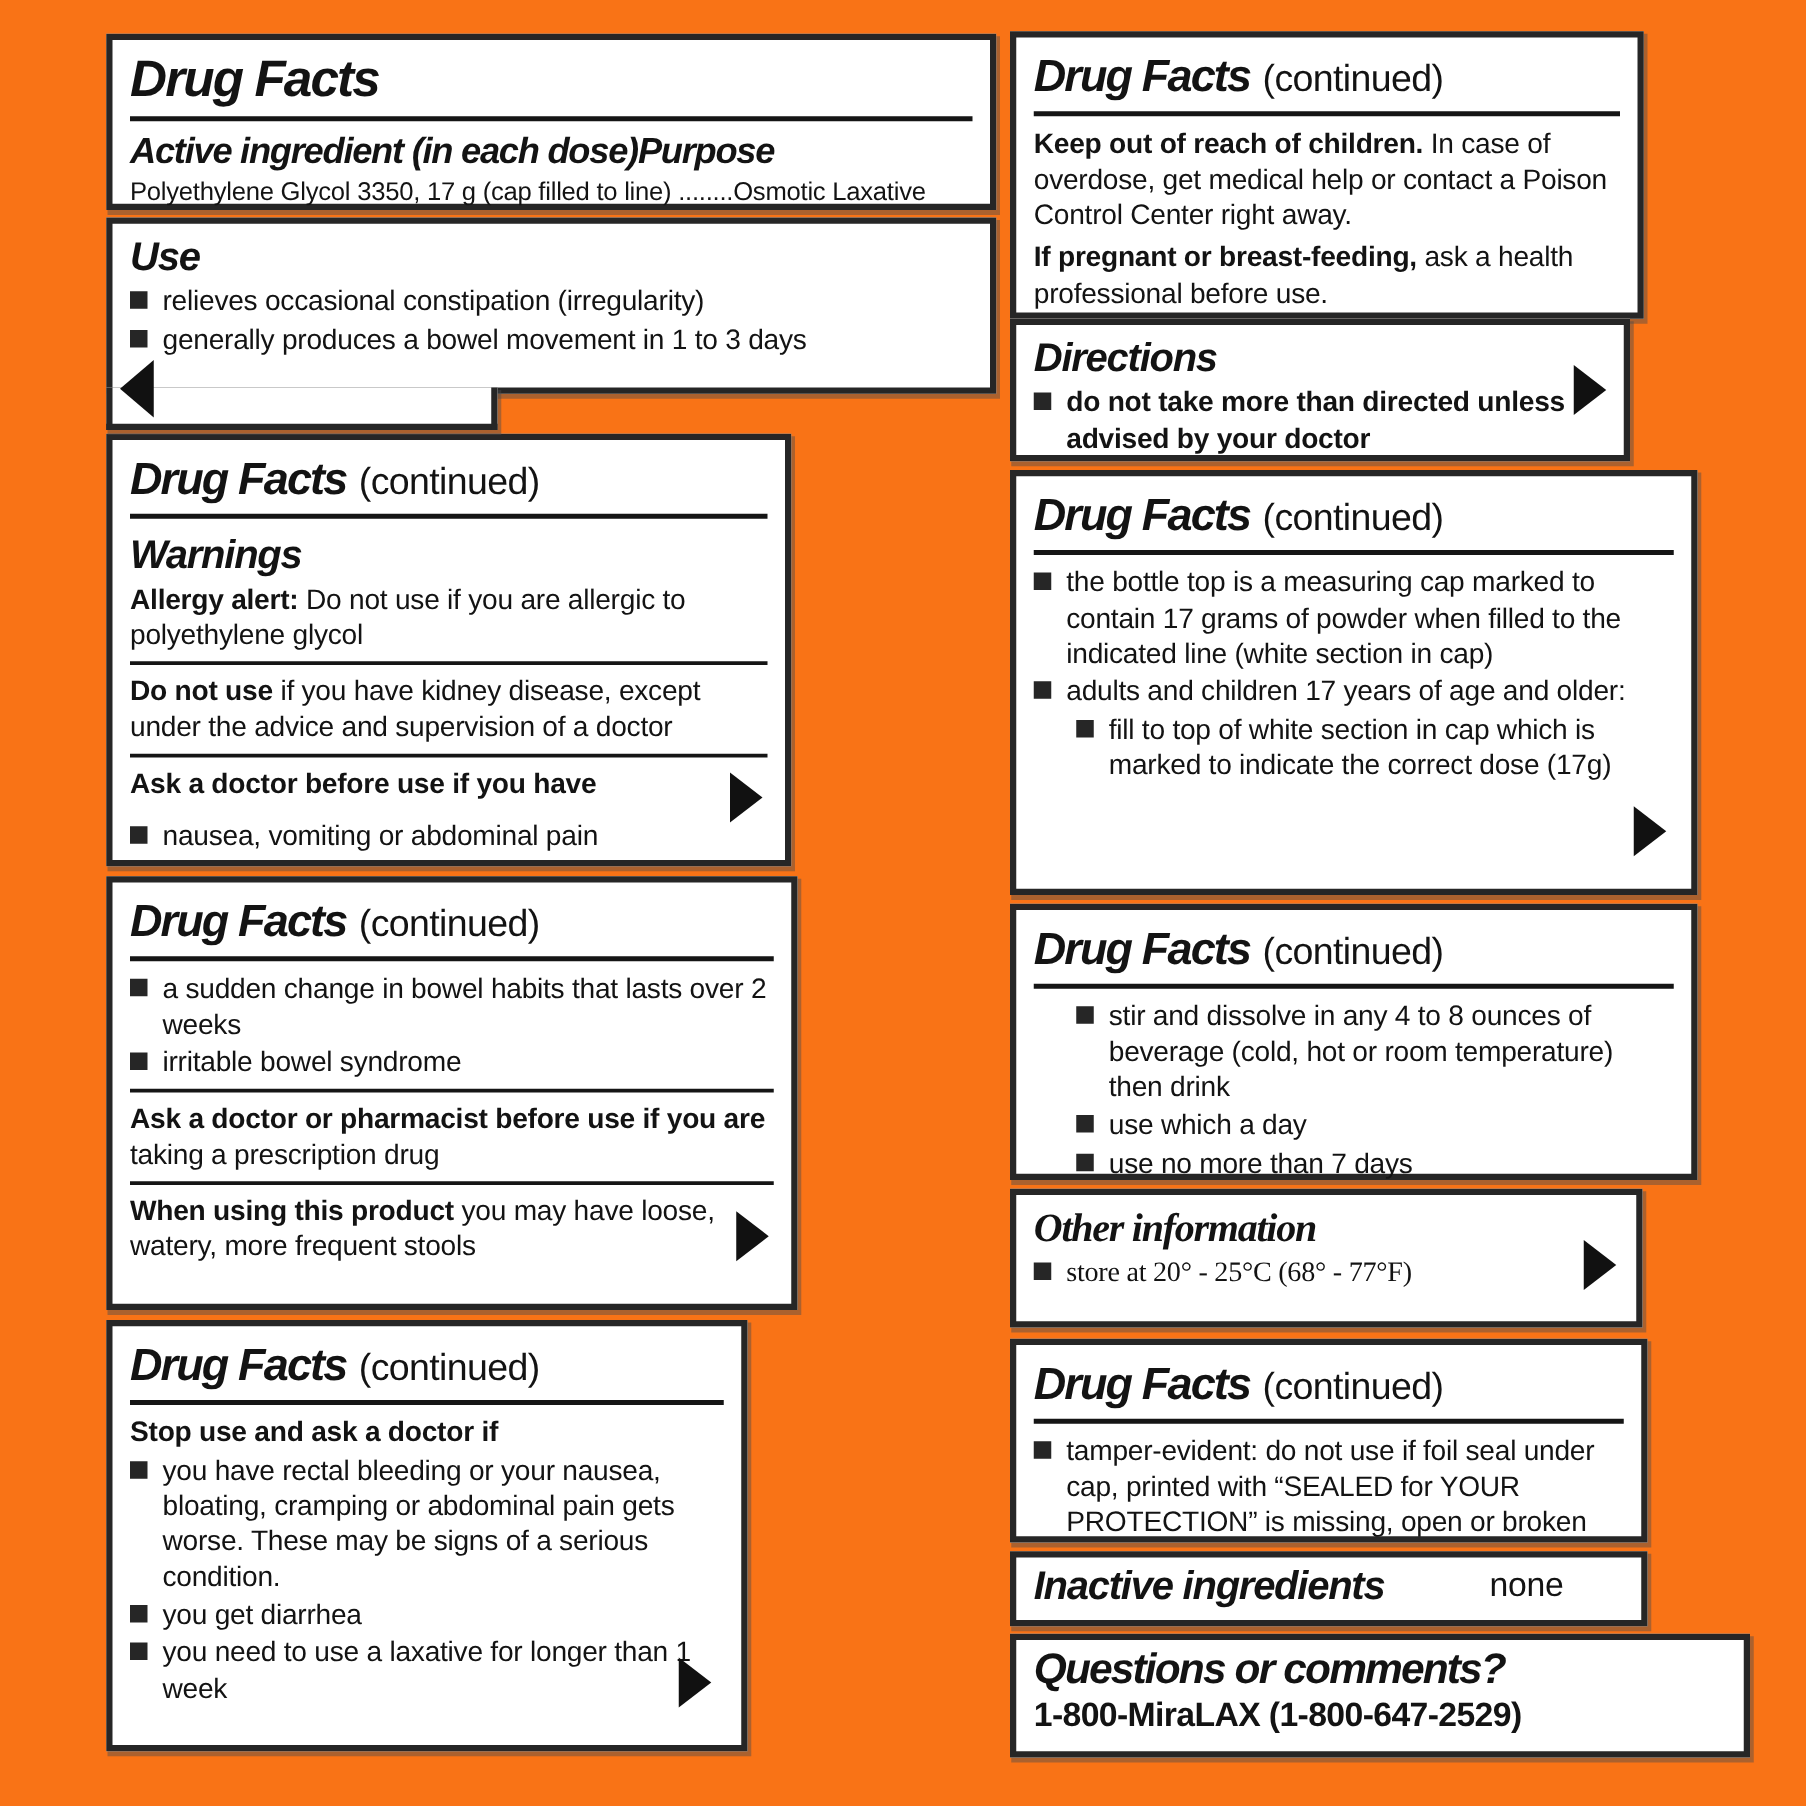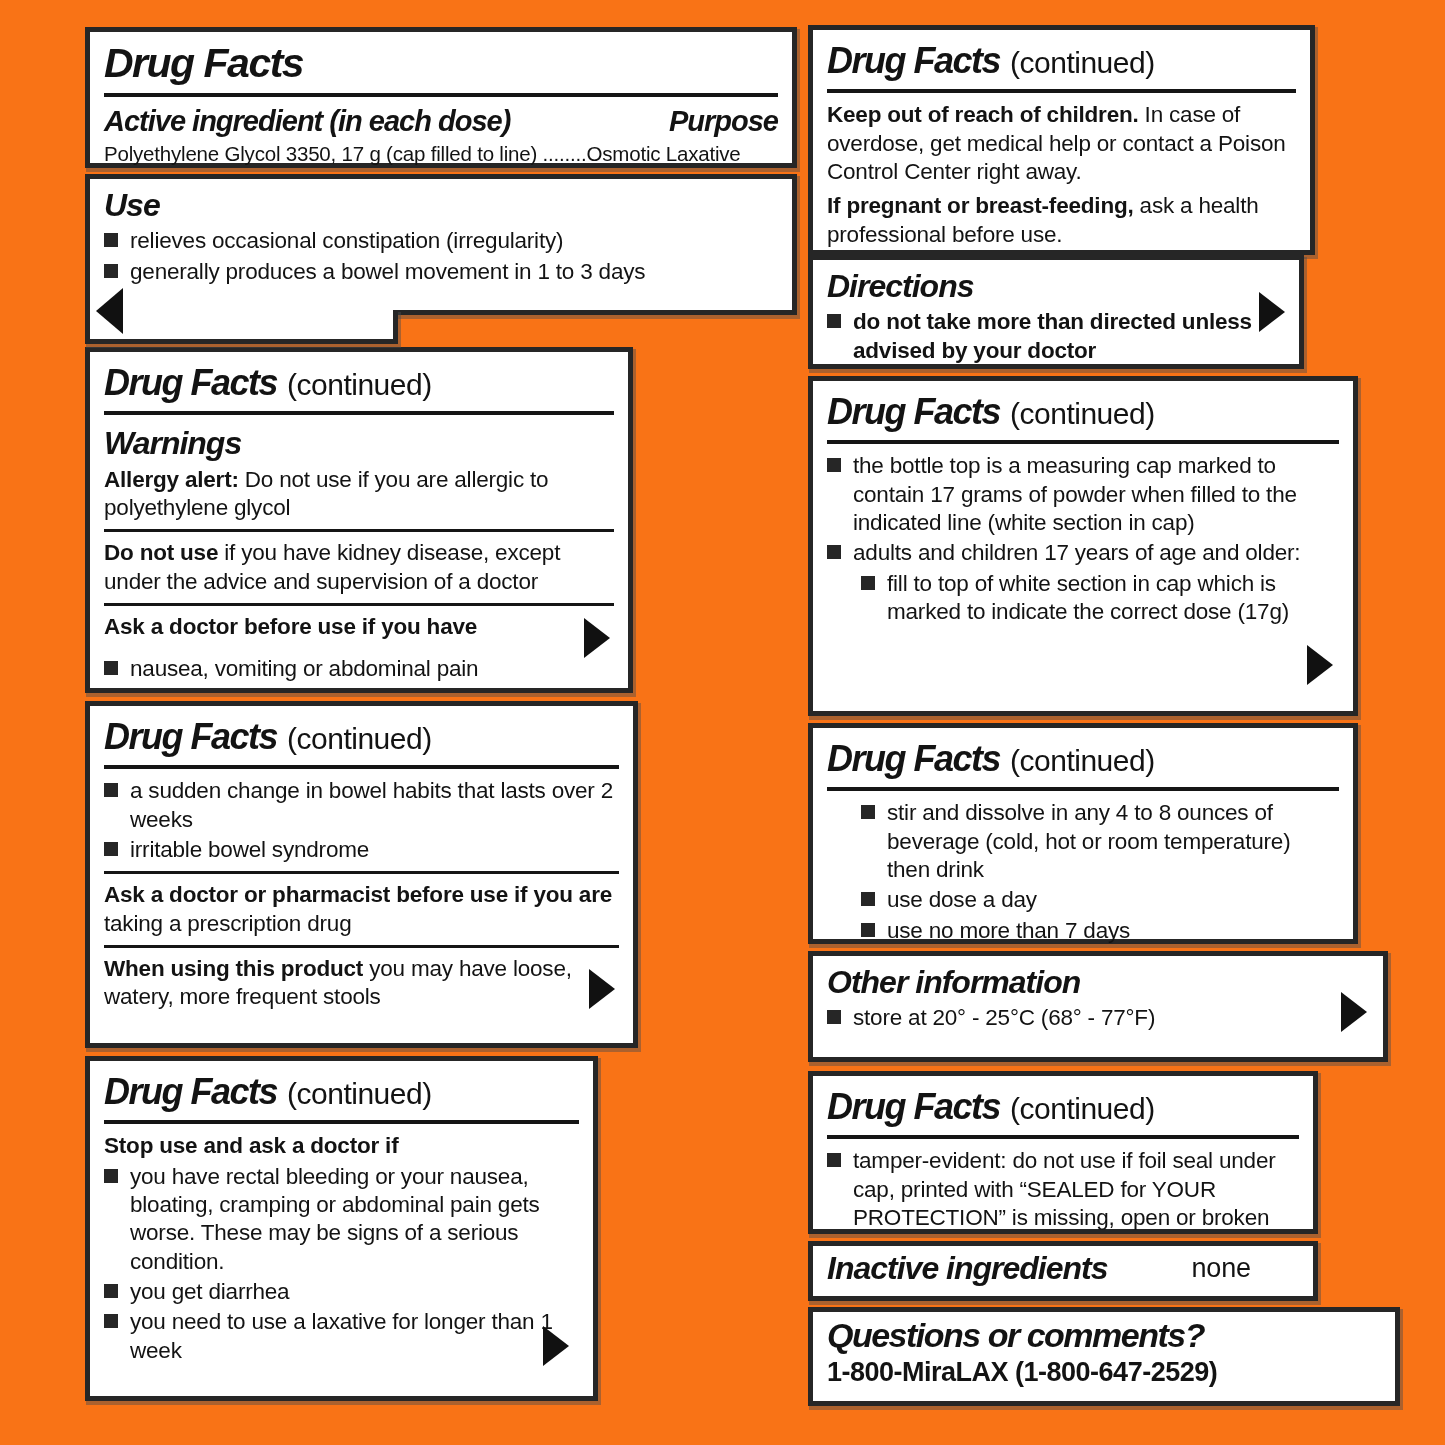--- a/index.html
+++ b/index.html
@@ -17,21 +17,21 @@
   .df-title{font-size:36px;font-weight:bold;font-style:italic;letter-spacing:-1.5px;}
   .df-title.big{font-size:41px;}
   .df-cont{font-size:30px;font-weight:normal;letter-spacing:-0.5px;}
   .head-rule{border:0;border-top:4px solid #151515;margin:6px 0 8px 0;}
   .sec-rule{border:0;border-top:3px solid #151515;margin:7px 0 7px 0;}
   .sec-title{font-size:32px;font-weight:bold;font-style:italic;letter-spacing:-1px;margin:2px 0 2px 0;}
   
   .bodytxt{font-size:22.5px;line-height:1.26;letter-spacing:-0.2px;}
   .bodytxt p{margin:2px 0 6px 0;}
   b{font-weight:bold;}
-  .ai-row{display:flex;justify-content:space-between;align-items:baseline;font-size:29px;font-weight:bold;font-style:italic;letter-spacing:-1px;margin-top:2px;}
+  .ai-row{display:flex;justify-content:flex-start;align-items:baseline;font-size:29px;font-weight:bold;font-style:italic;letter-spacing:-1px;margin-top:2px;}
   .ing-line{font-size:20.5px;letter-spacing:-0.2px;margin-top:4px;white-space:nowrap;}
   
   .bullet{position:relative;padding-left:26px;margin:1px 0 2px 0;}
   .bullet .sq{position:absolute;left:0;top:6px;width:14px;height:14px;background:#262626;}
   .bullet.ind1{margin-left:34px;}
   .bullet.boldtxt{font-weight:bold;}
   
   .arr-right{position:absolute;width:0;height:0;border-top:20px solid transparent;border-bottom:20px solid transparent;border-left:26px solid #111;}
   .arr-left{position:absolute;width:0;height:0;border-top:23px solid transparent;border-bottom:23px solid transparent;border-right:27px solid #111;z-index:6;}
   
@@ -200,34 +200,34 @@
         <span class="df-title">Drug Facts</span>
         <span class="df-cont">(continued)</span>
       </div>
       <hr class="head-rule">
       <div class="bullet ind1">
         <span class="sq"></span>
         <span>stir and dissolve in any 4 to 8 ounces of beverage (cold, hot or room temperature) then drink</span>
       </div>
       <div class="bullet ind1">
         <span class="sq"></span>
-        <span>use dose a day</span>
+        <span>use which a day</span>
       </div>
       <div class="bullet ind1">
         <span class="sq"></span>
         <span>use no more than 7 days</span>
       </div>
       <div class="bullet">
         <span class="sq"></span>
         <span>children 16 years of age or under: ask a doctor</span>
       </div>
     </div>
   </div>
 
-  <div class="panel" style="left:808px;top:951px;width:580px;height:111px;">
+  <div class="panel" style="left:808px;top:951px;width:506px;height:111px;font-family:Liberation Serif, serif;">
     <div class="pad bodytxt">
       <div class="sec-title">Other information</div>
       <div class="bullet">
         <span class="sq"></span>
         <span>store at 20° - 25°C (68° - 77°F)</span>
       </div>
     </div>
     <div class="arr-right" style="right:16px;top:36px;"></div>
   </div>
 

